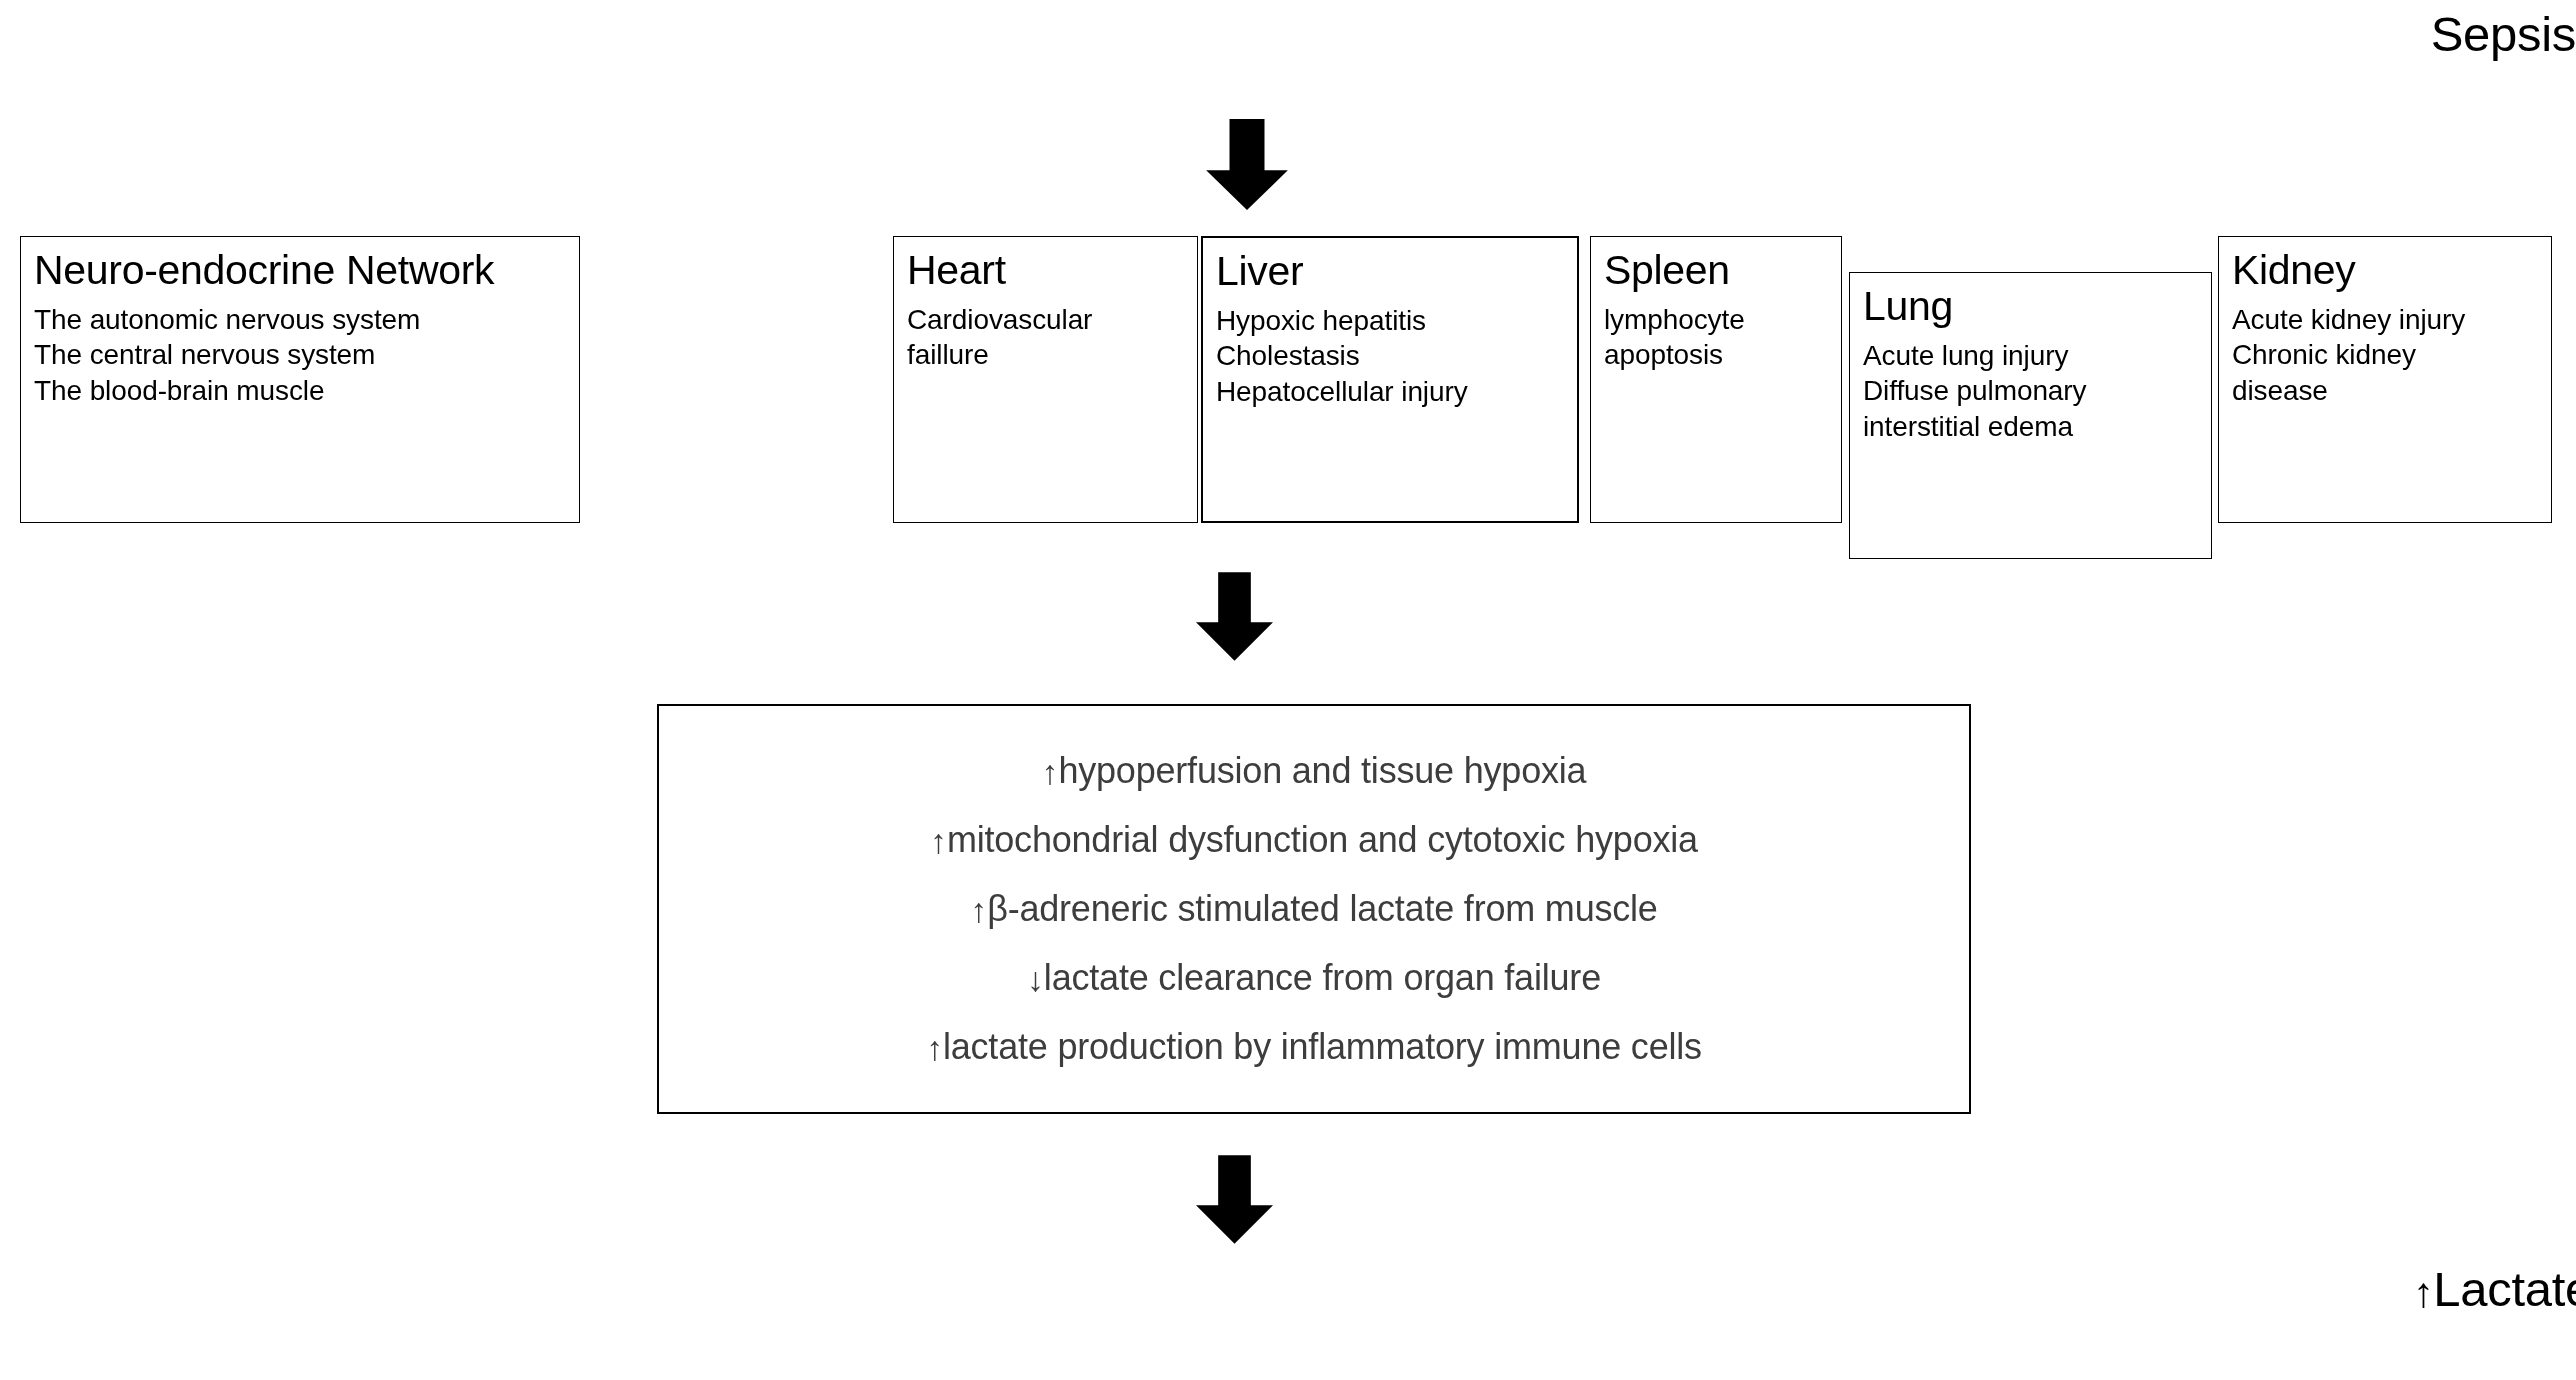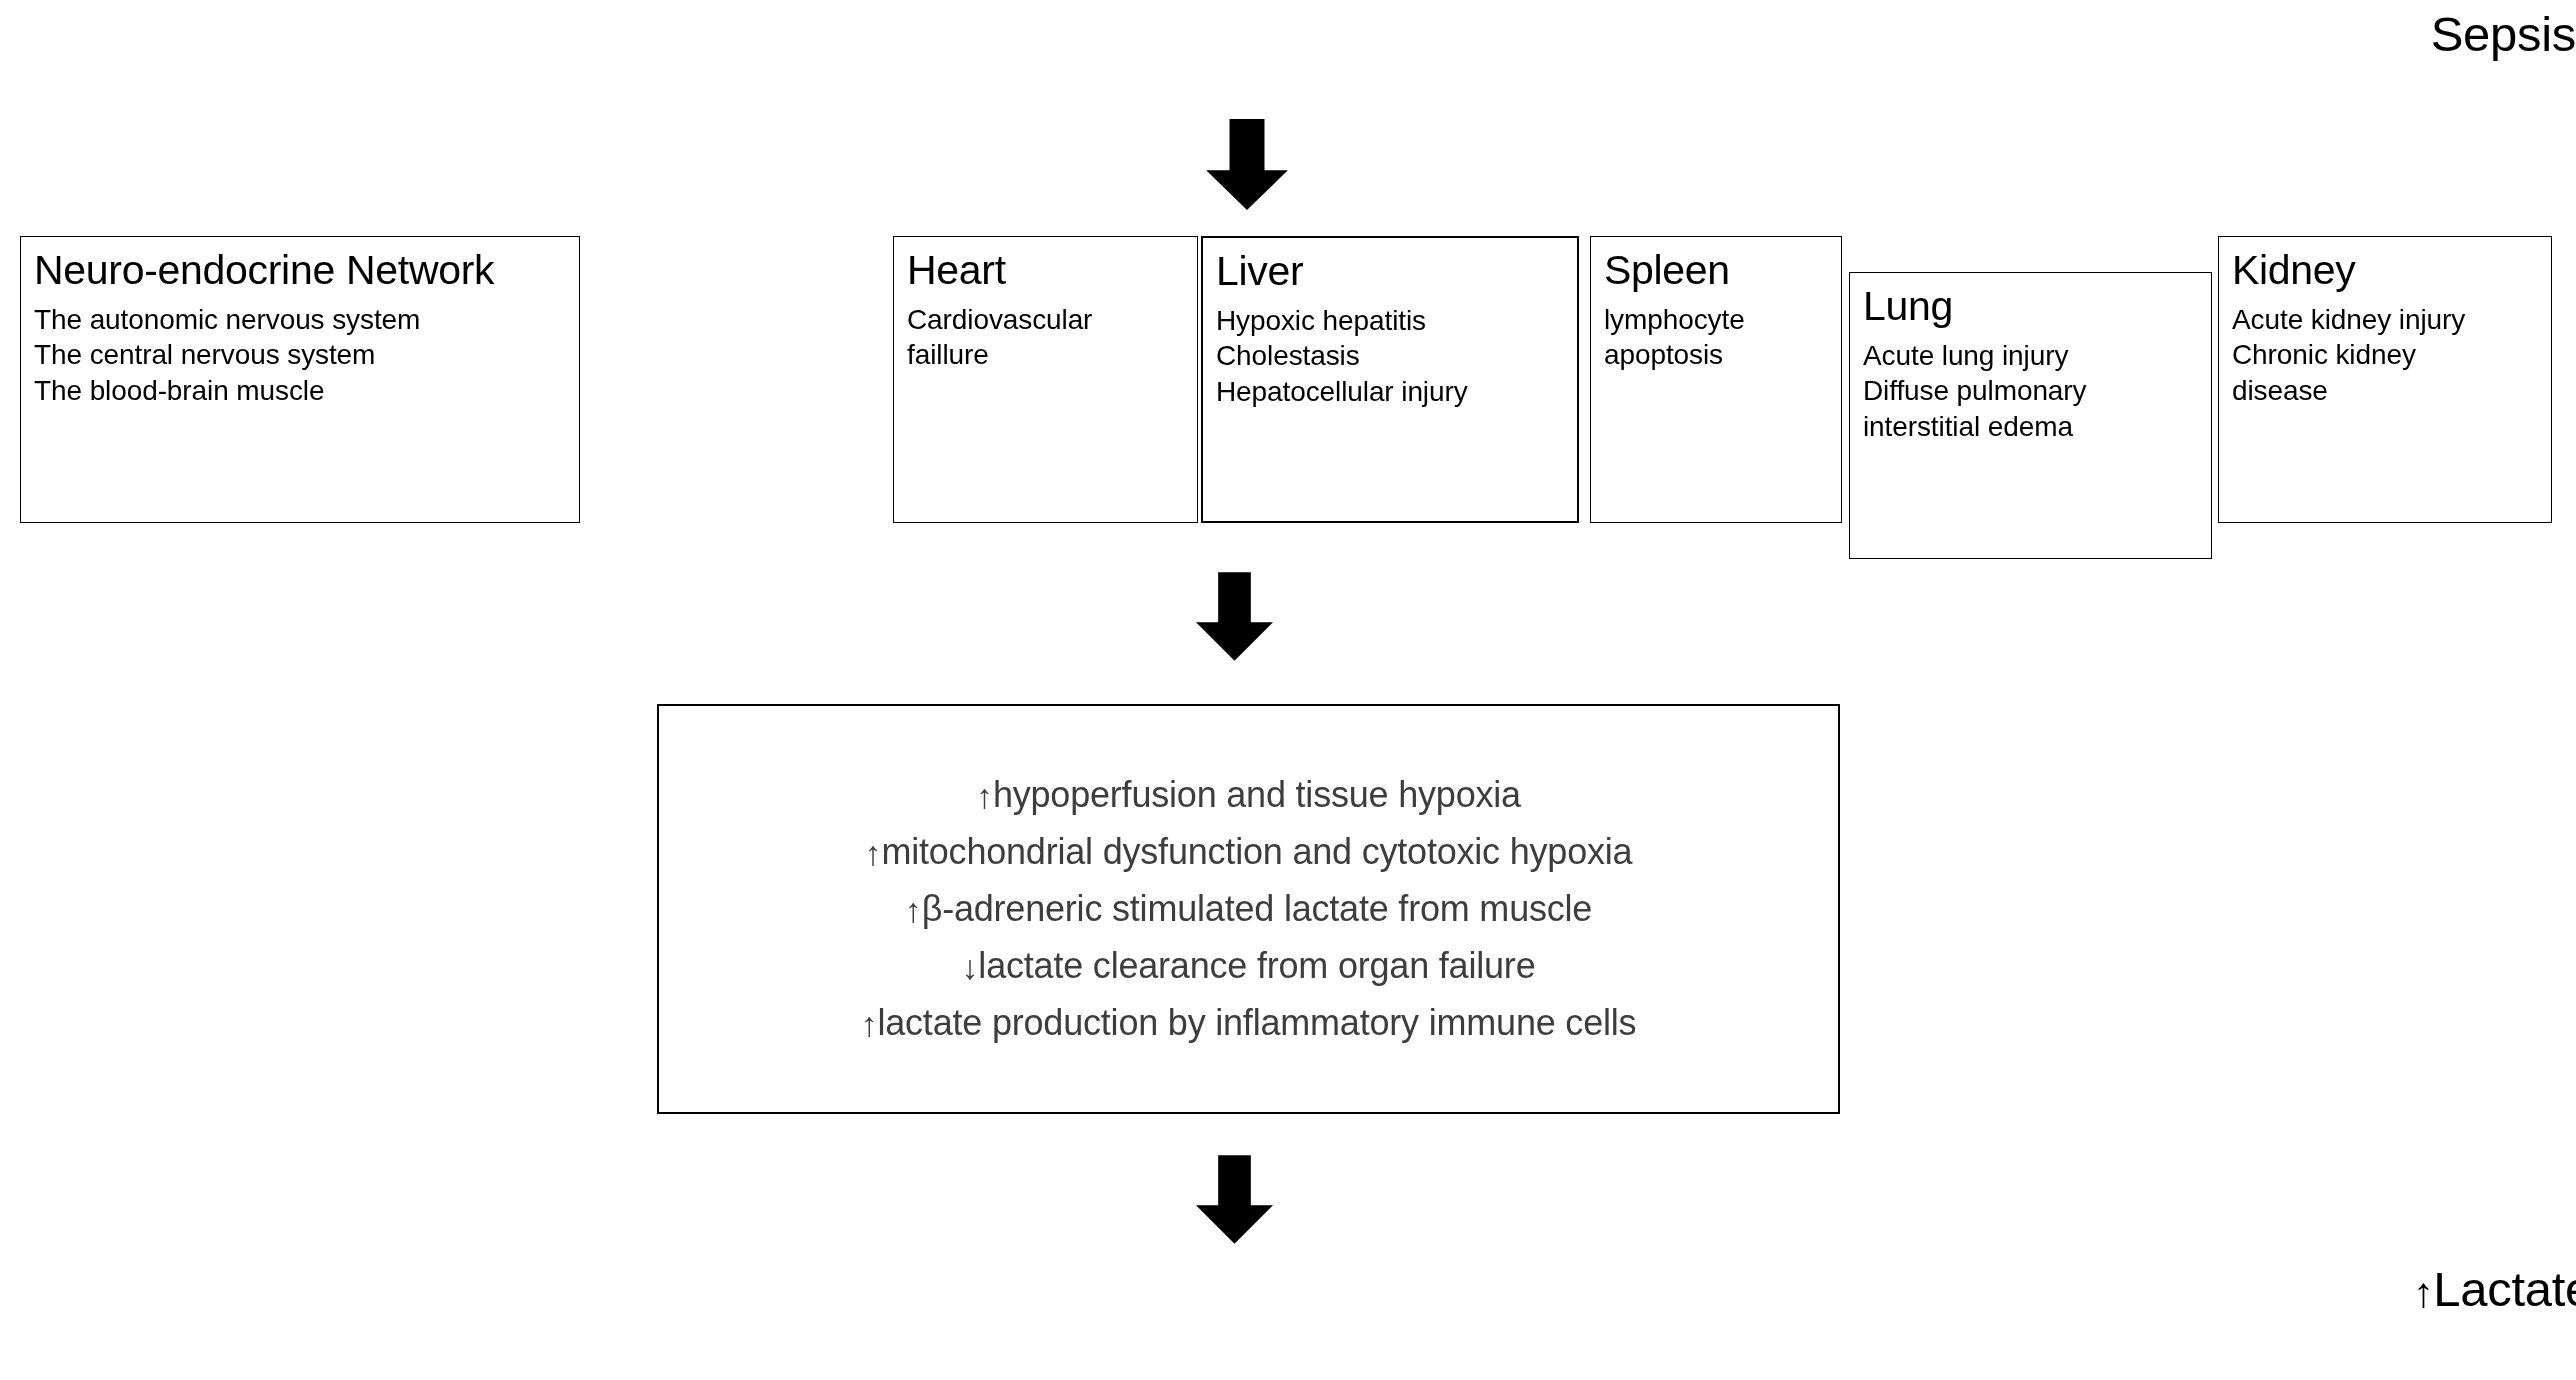--- a/index.html
+++ b/index.html
@@ -74,30 +74,31 @@
     line-height: 1.27;
     color: #000;
     letter-spacing: -0.1px;
   }
 
   
   .mech-box {
     position: absolute;
     left: 657px;
     top: 704px;
-    width: 1183px;
+    width: 1314px;
     height: 410px;
     box-sizing: border-box;
     border: 2.9px solid #000;
     background: #fff;
     display: flex;
     flex-direction: column;
     justify-content: center;
     align-items: center;
     padding: 0 13px;
+    gap: 12px;
   }
   .mech-line {
     font-size: 36px;
     line-height: 1.0;
     color: #3d3d3d;
     text-align: center;
     white-space: nowrap;
     margin: 10.5px 0;
     letter-spacing: -0.2px;
   }

